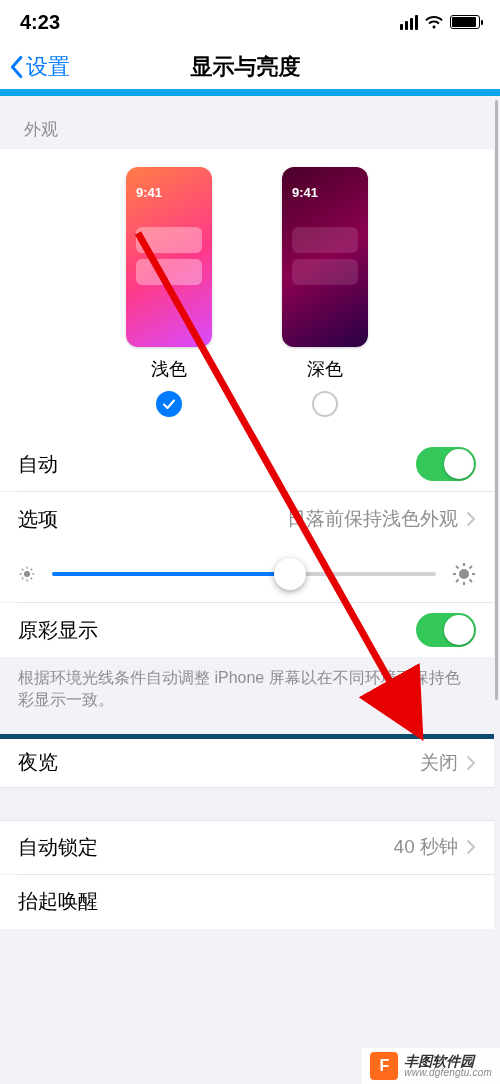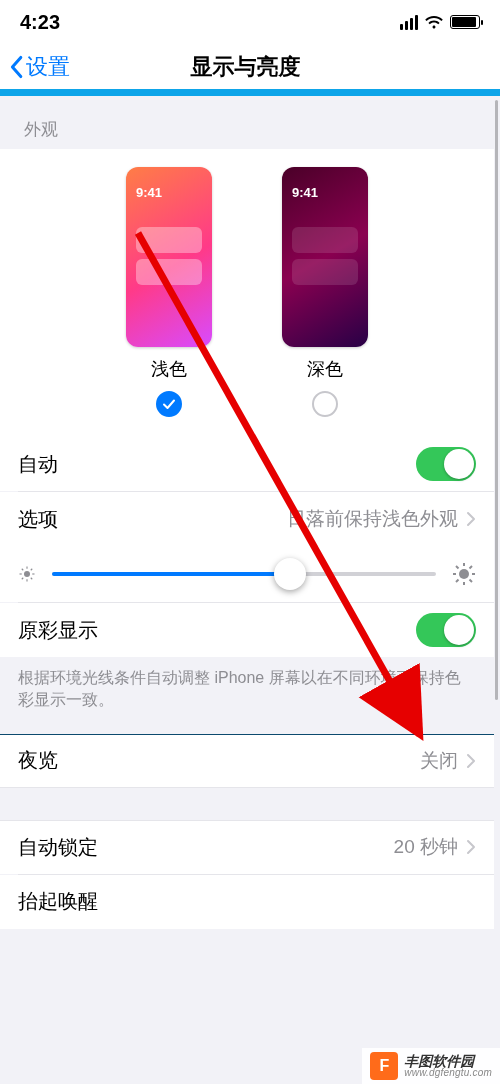--- a/index.html
+++ b/index.html
@@ -301,33 +301,33 @@
         </g>
       </svg>
   </div>
   <div class="divider"></div>
   <div class="row">
     <span class="row-label">原彩显示</span>
     <span class="toggle"></span>
   </div>
   <div class="footer-text">根据环境光线条件自动调整 iPhone 屏幕以在不同环境下保持色彩显示一致。</div>
 
-  <div class="row" style="border-top:1px solid #0c4a6e;border-bottom:1px solid #e5e5ea;">
+  <div class="row" style="border-top:5px solid #0c4a6e;border-bottom:1px solid #e5e5ea;">
     <span class="row-label">夜览</span>
     <span class="row-value">关闭</span>
     <svg class="chevron" width="10" height="16" viewBox="0 0 10 16">
         <path d="M2 2 L8 8 L2 14" stroke="#c7c7cc" stroke-width="2" fill="none" stroke-linecap="round" stroke-linejoin="round"></path>
       </svg>
   </div>
 
   <div style="height:32px;"></div>
 
   <div class="row" style="border-top:1px solid #e5e5ea;">
     <span class="row-label">自动锁定</span>
-    <span class="row-value">20 秒钟</span>
+    <span class="row-value">40 秒钟</span>
     <svg class="chevron" width="10" height="16" viewBox="0 0 10 16">
         <path d="M2 2 L8 8 L2 14" stroke="#c7c7cc" stroke-width="2" fill="none" stroke-linecap="round" stroke-linejoin="round"></path>
       </svg>
   </div>
   <div class="divider"></div>
   <div class="row">
     <span class="row-label">抬起唤醒</span>
   </div>
 
 </div>

